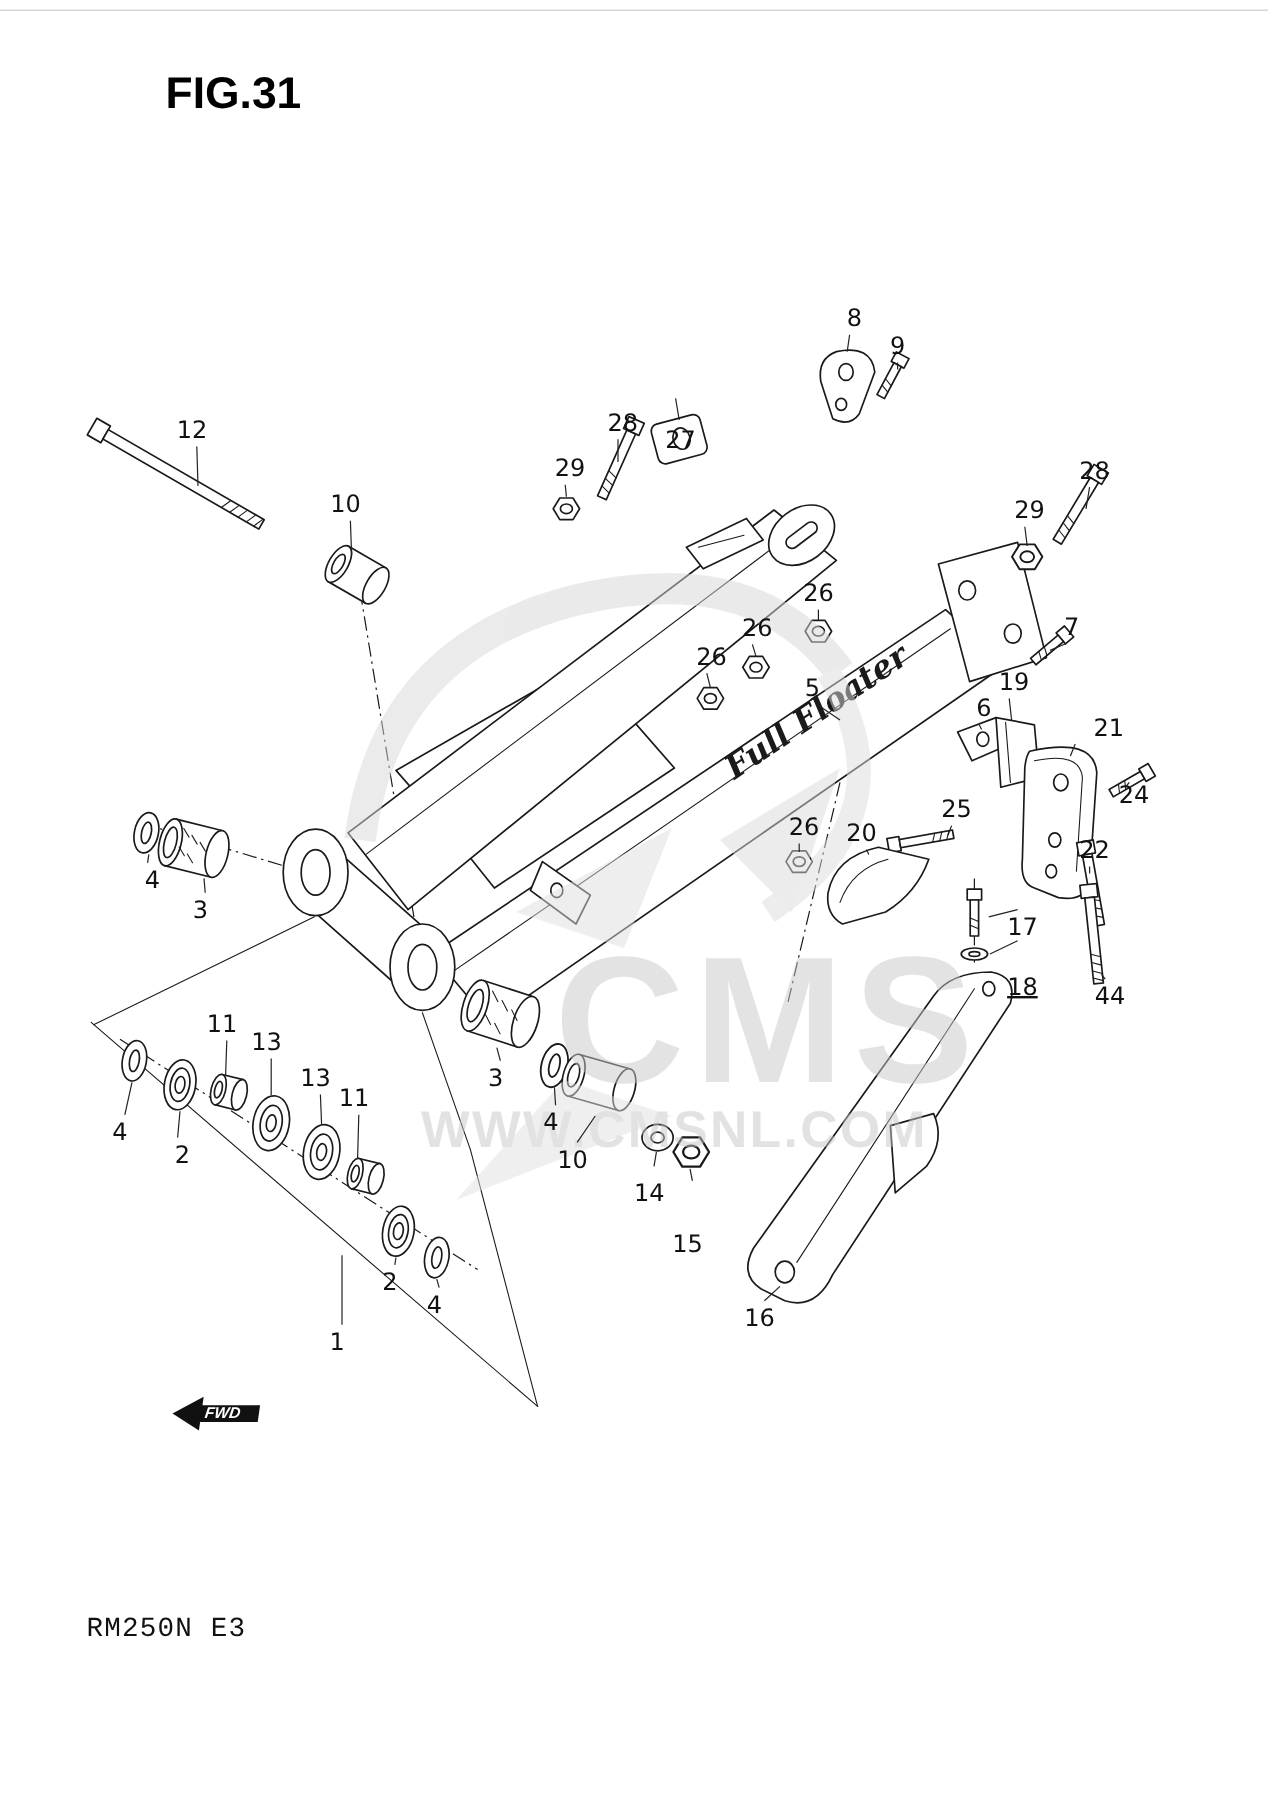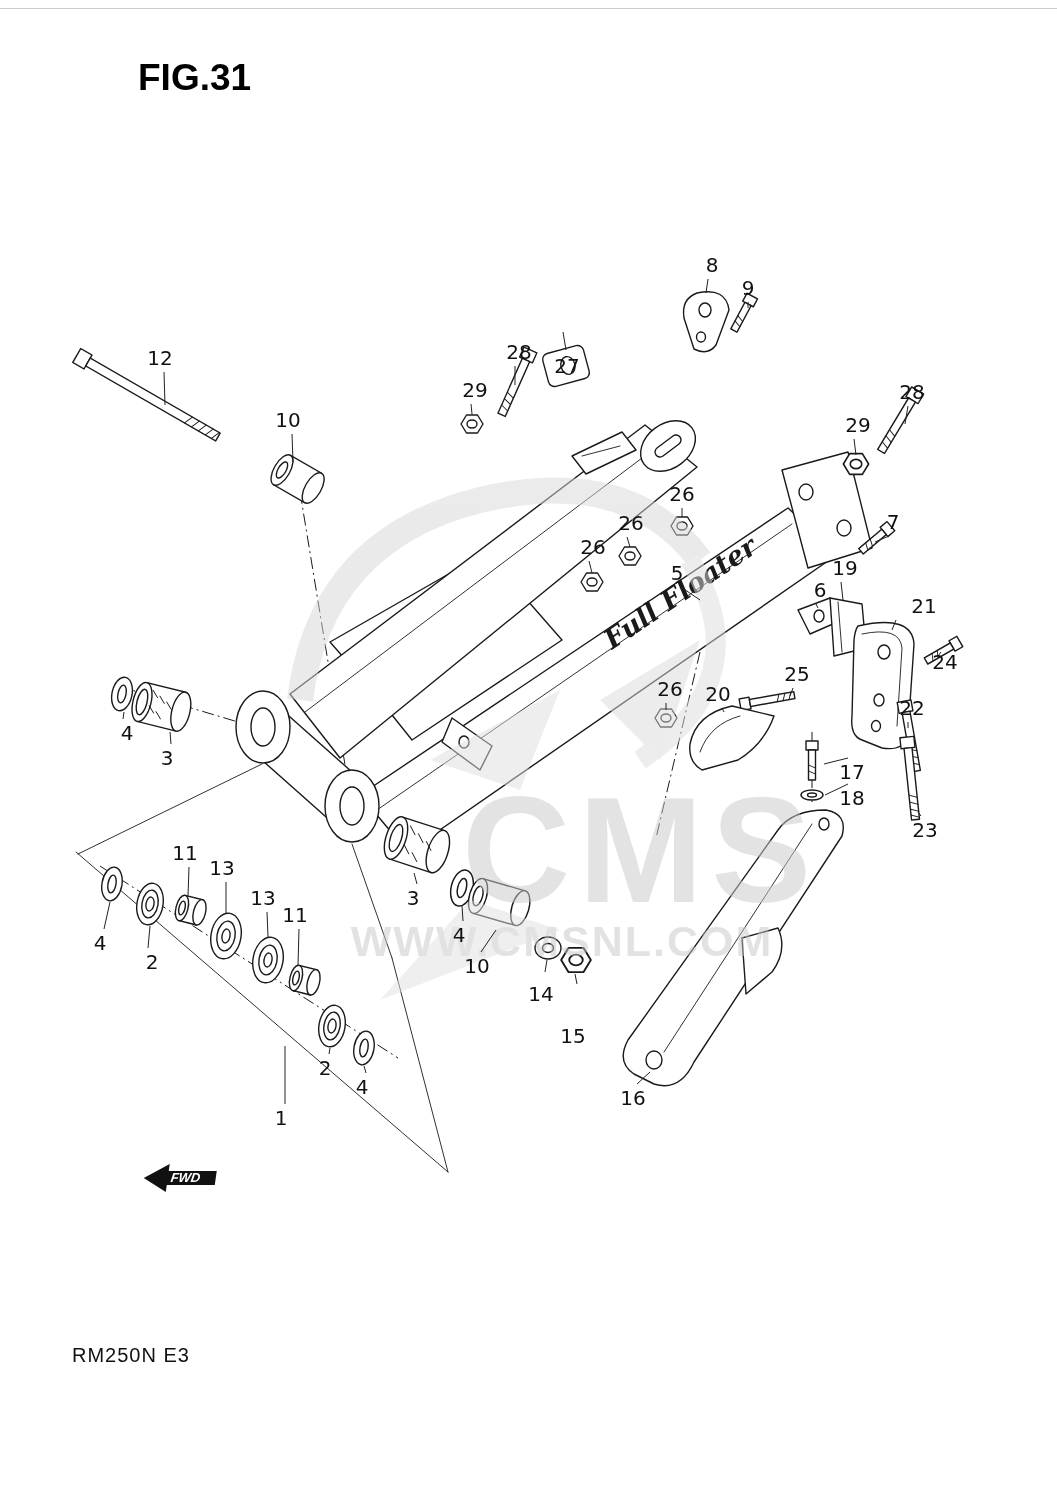--- a/index.html
+++ b/index.html
@@ -7,22 +7,22 @@
   .page{position:relative;width:1057px;height:1500px;background:#fff;overflow:hidden;
         font-family:"Liberation Sans",sans-serif}
   .top-rule{position:absolute;top:8px;left:0;width:100%;height:1px;background:#cccccc}
   .title{position:absolute;left:27px;top:20px;font-size:27px;color:#a7a7a7;letter-spacing:.5px;white-space:nowrap}
   .fig{position:absolute;left:138px;top:57px;font-size:37px;font-weight:bold;color:#000}
   #main-svg,#leader-svg{position:absolute;left:0;top:0}
   #leader-svg{pointer-events:none}
   #leader-svg line{stroke:#222;stroke-width:1}
   .part-label{position:absolute;transform:translate(-50%,-50%);font-size:20px;color:#111;
               font-family:"DejaVu Sans",sans-serif;white-space:nowrap}
-  .model{position:absolute;left:72px;top:1344px;font-size:20px;color:#111;
-         font-family:Liberation Sans, sans-serif;letter-spacing:1px}
+  .model{position:absolute;left:72px;top:1344px;font-size:23px;color:#111;
+         font-family:Liberation Mono, monospace;letter-spacing:1px}
   .footer{position:absolute;left:0;top:1452px;width:100%;text-align:center;font-size:33px;color:#d40000}
   svg .p{fill:#ffffff;stroke:#1a1a1a;stroke-width:1.4;stroke-linejoin:round}
   svg .ln{fill:none;stroke:#1a1a1a;stroke-width:1.2;stroke-linecap:round}
   svg .thin{stroke-width:.9}
   svg .dd{fill:none;stroke:#1a1a1a;stroke-width:1;stroke-dasharray:12 4 2 4}
   svg .logo{font-family:"DejaVu Serif",serif;font-style:italic;font-weight:bold;font-size:27px;fill:#1a1a1a}
   svg .wm-brand{font-family:"Liberation Sans",sans-serif;font-weight:bold;font-size:150px;fill:#c9c9c9;letter-spacing:8px}
   svg .wm-url{font-family:"Liberation Sans",sans-serif;font-weight:bold;font-size:43px;fill:#c6c6c6;letter-spacing:2px}
   svg .fwd-text{font-family:"Liberation Sans",sans-serif;font-weight:bold;font-style:italic;font-size:13px;fill:#ffffff}
 </style>
@@ -306,22 +306,22 @@
       <div class="part-label" style="left: 893px; top: 522px;">7</div>
       <div class="part-label" style="left: 820px; top: 590px;">6</div>
       <div class="part-label" style="left: 845px; top: 568px;">19</div>
       <div class="part-label" style="left: 924px; top: 606px;">21</div>
       <div class="part-label" style="left: 945px; top: 638px; margin-top: 24px;">24</div>
       <div class="part-label" style="left: 797px; top: 674px;">25</div>
       <div class="part-label" style="left: 912px; top: 708px;">22</div>
       <div class="part-label" style="left: 718px; top: 694px;">20</div>
       <div class="part-label" style="left: 670px; top: 689px;">26</div>
       <div class="part-label" style="left: 852px; top: 772px;">17</div>
-      <div class="part-label" style="left: 852px; top: 798px;">18</div>
-      <div class="part-label" style="left: 925px; top: 830px;">23</div>
+      <div class="part-label" style="left: 852px; top: 822px; text-decoration: underline;">18</div>
+      <div class="part-label" style="left: 925px; top: 830px;">44</div>
       <div class="part-label" style="left: 127px; top: 733px;">4</div>
       <div class="part-label" style="left: 167px; top: 758px;">3</div>
       <div class="part-label" style="left: 185px; top: 853px;">11</div>
       <div class="part-label" style="left: 222px; top: 868px;">13</div>
       <div class="part-label" style="left: 263px; top: 898px;">13</div>
       <div class="part-label" style="left: 295px; top: 915px;">11</div>
       <div class="part-label" style="left: 100px; top: 943px;">4</div>
       <div class="part-label" style="left: 152px; top: 962px;">2</div>
       <div class="part-label" style="left: 413px; top: 898px;">3</div>
       <div class="part-label" style="left: 459px; top: 935px;">4</div>

